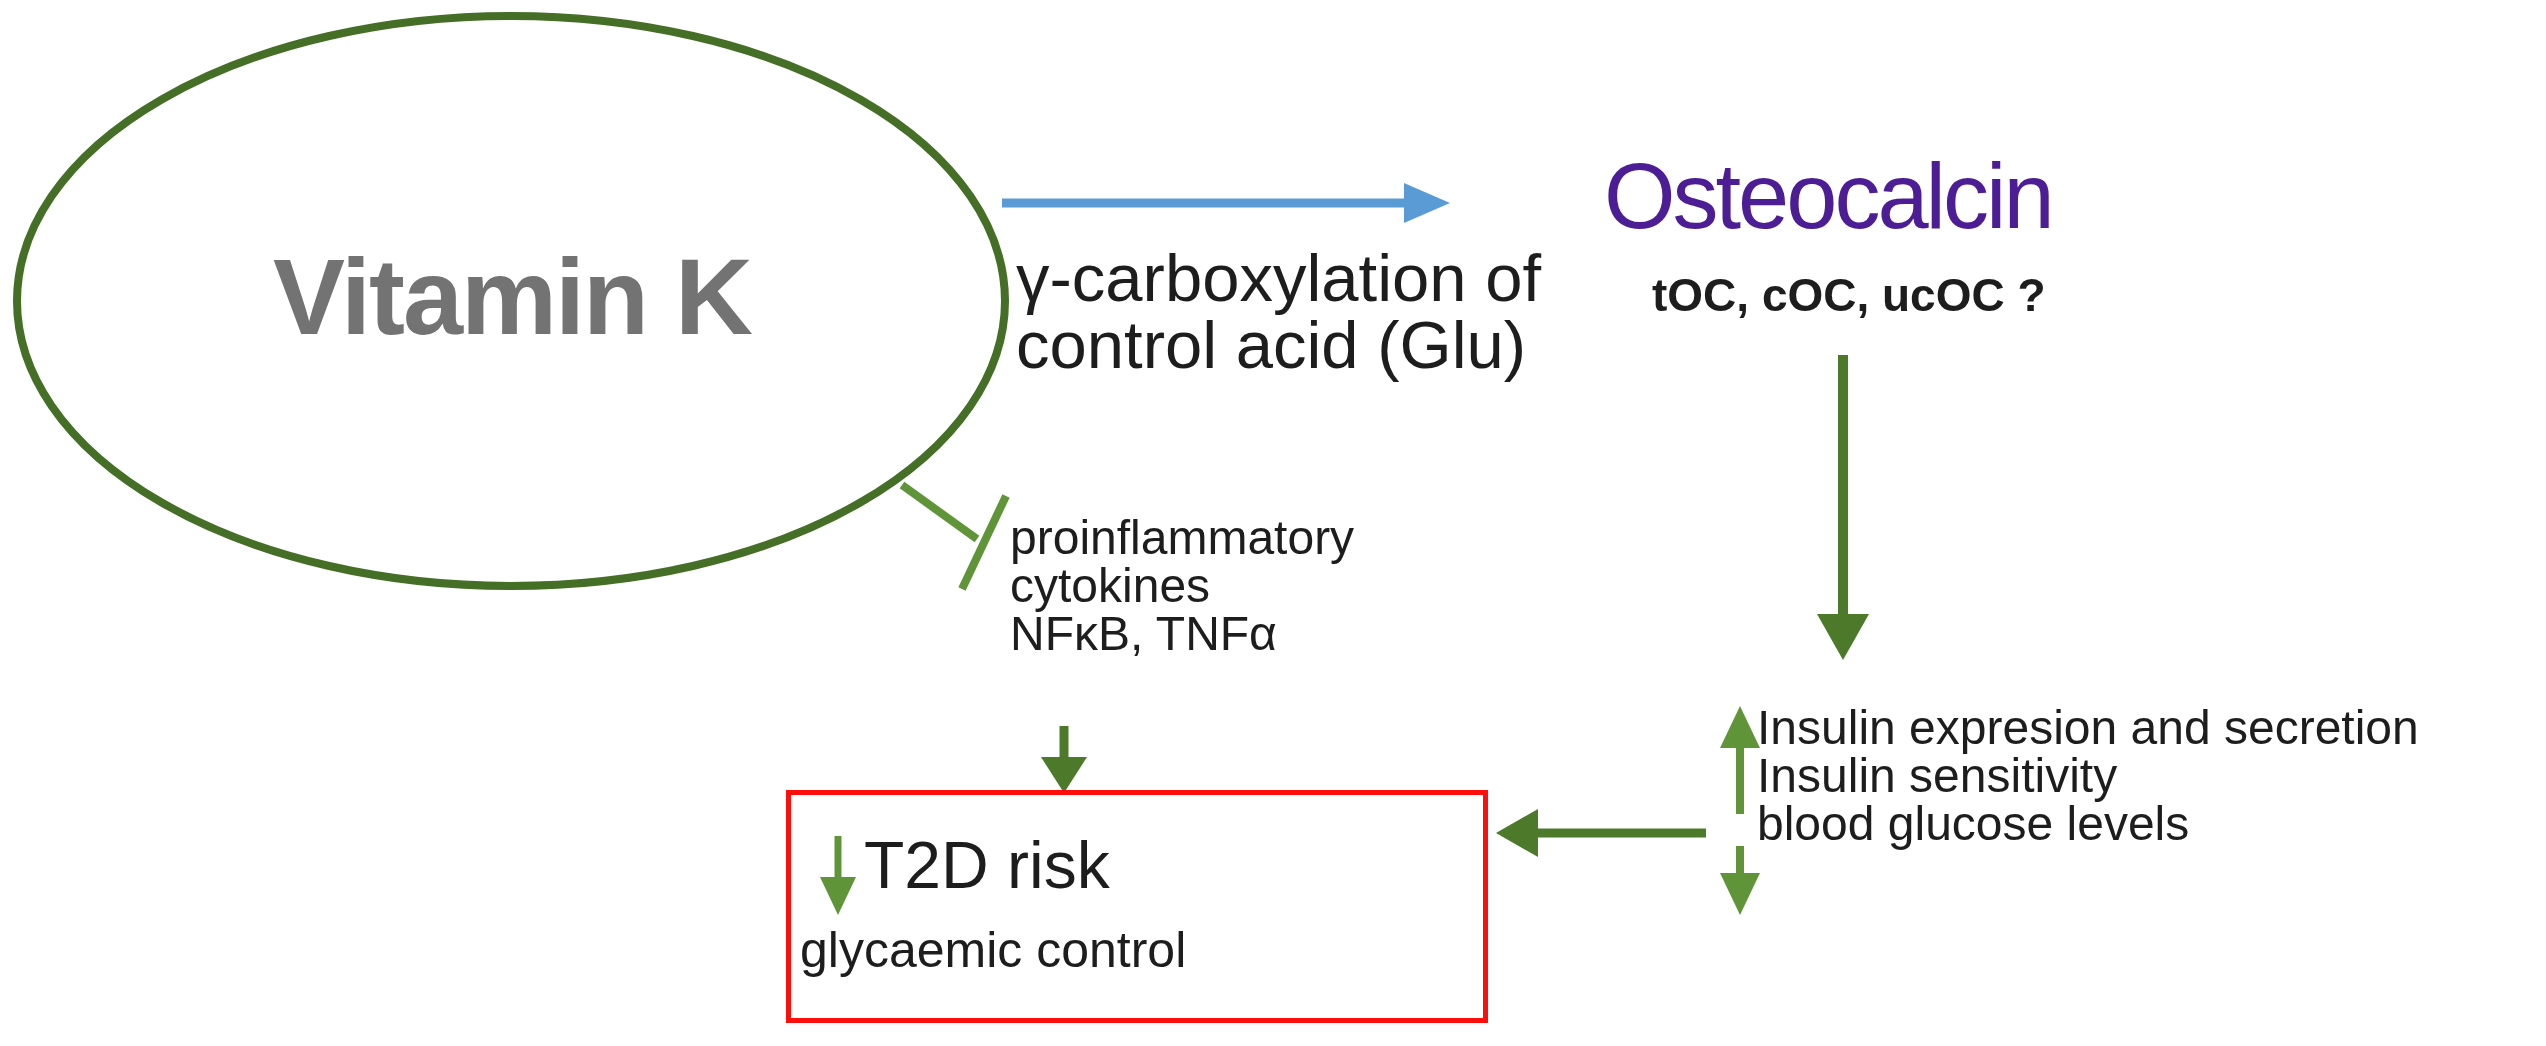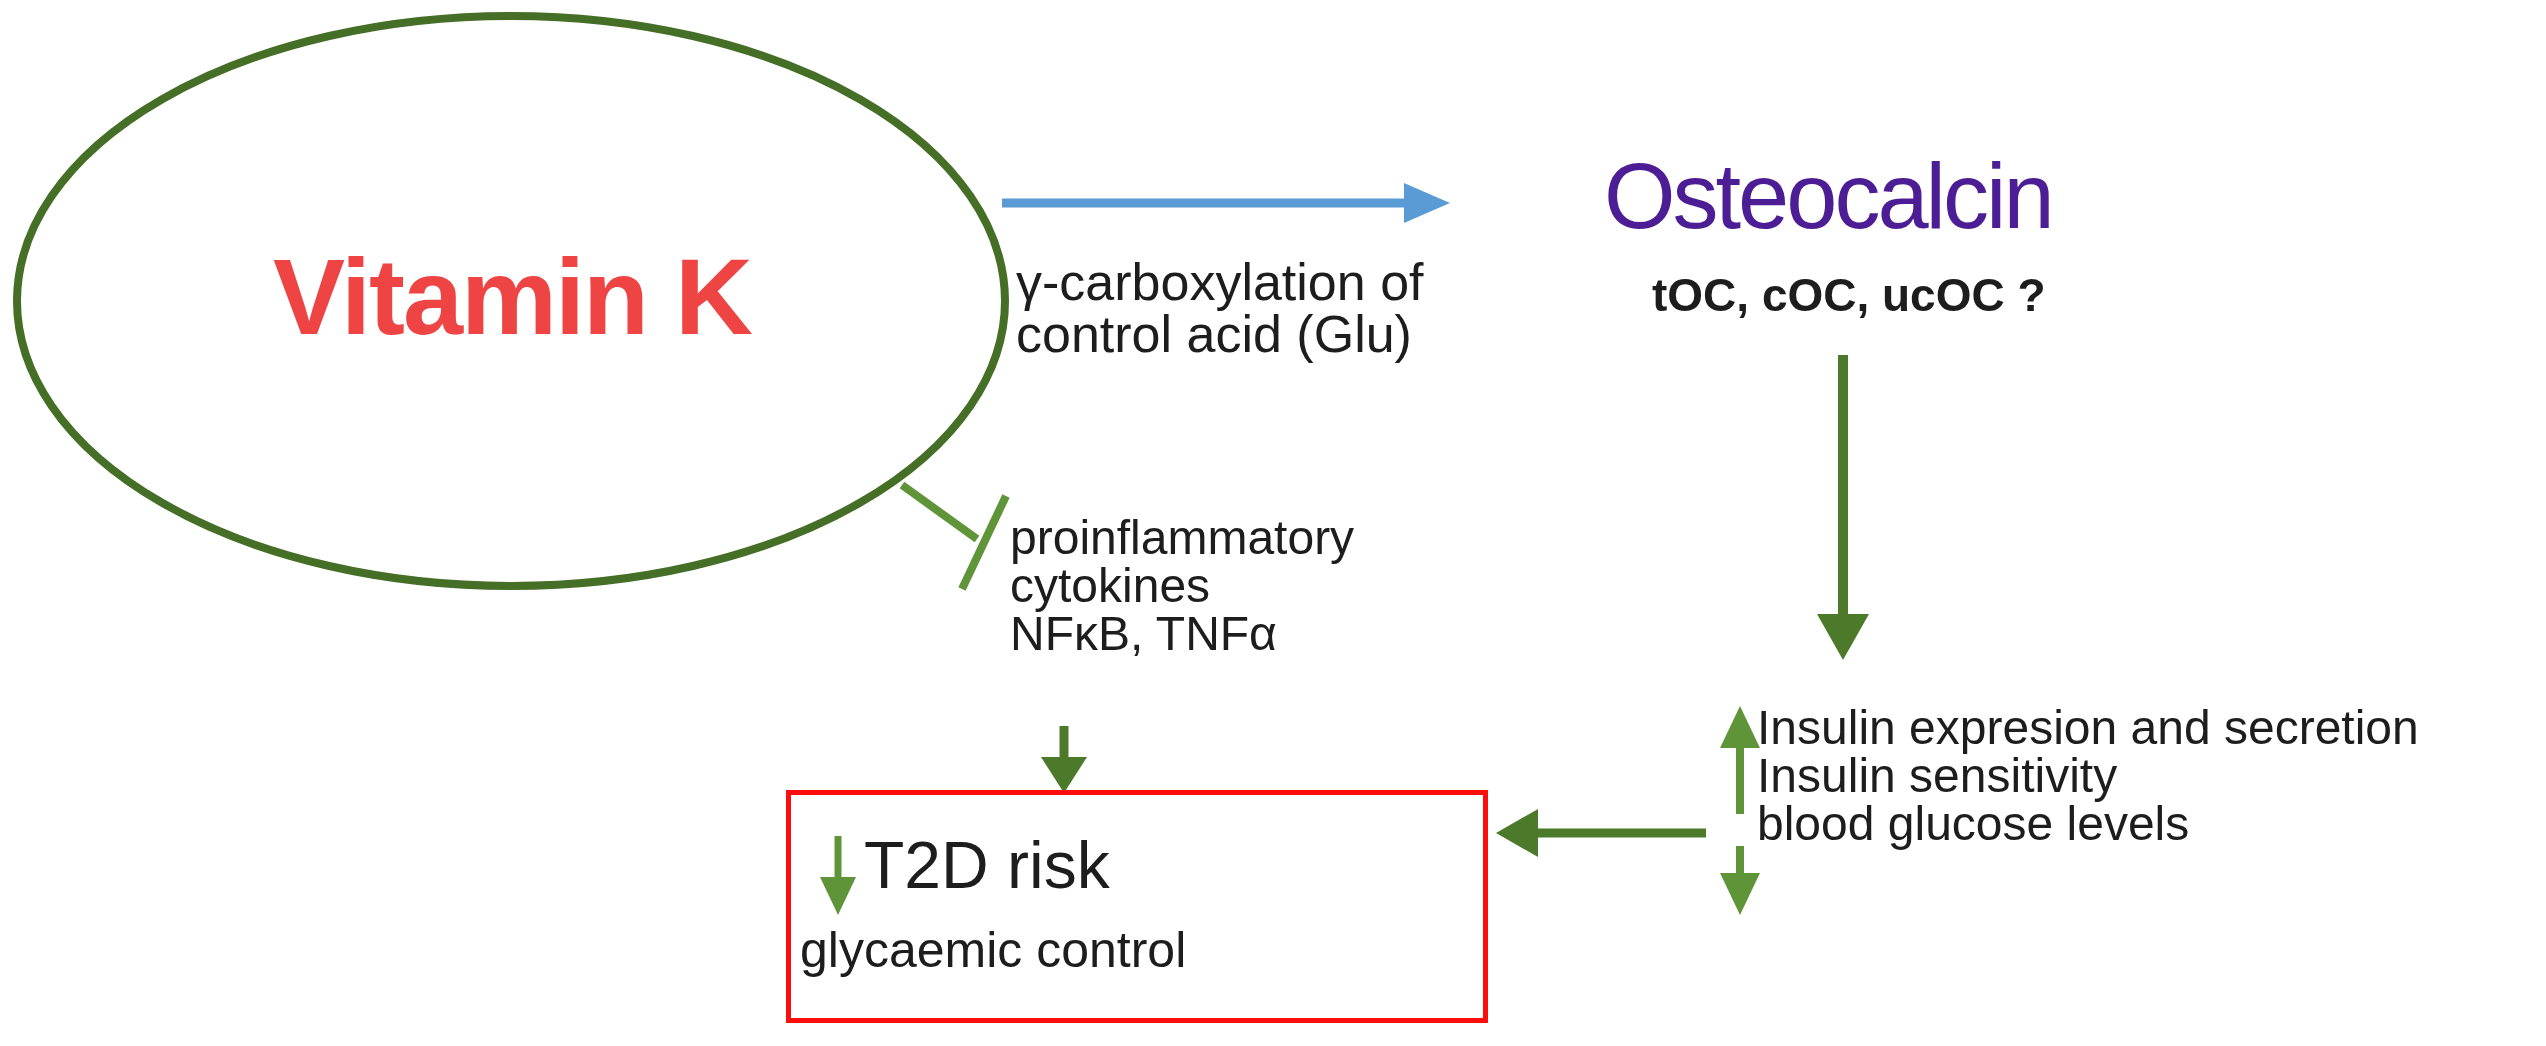--- a/index.html
+++ b/index.html
@@ -11,25 +11,25 @@
     color:#1d1d1d;
     overflow:hidden;
   }
   .abs{position:absolute;}
   #arrow-layer{position:absolute;left:0;top:0;width:2546px;height:1046px;}
   .txt{white-space:nowrap;line-height:1;}
   .vitamink{
     left:150px;top:243px;width:724px;
     text-align:center;
     font-size:108px;font-weight:bold;letter-spacing:-2px;
-    color:#ef4444;
+    color:#737373;
   }
   .gamma{
-    left:1016px;top:256px;
-    font-size:52px;line-height:74px;
+    left:1016px;top:244px;
+    font-size:67px;line-height:74px;
   }
   .osteo-title{
     left:1604px;top:150px;
     font-size:92px;letter-spacing:-3px;
     color:#4c1d95;
   }
   .osteo-sub{
     left:1652px;top:272px;
     font-size:46px;
     font-weight:bold;

